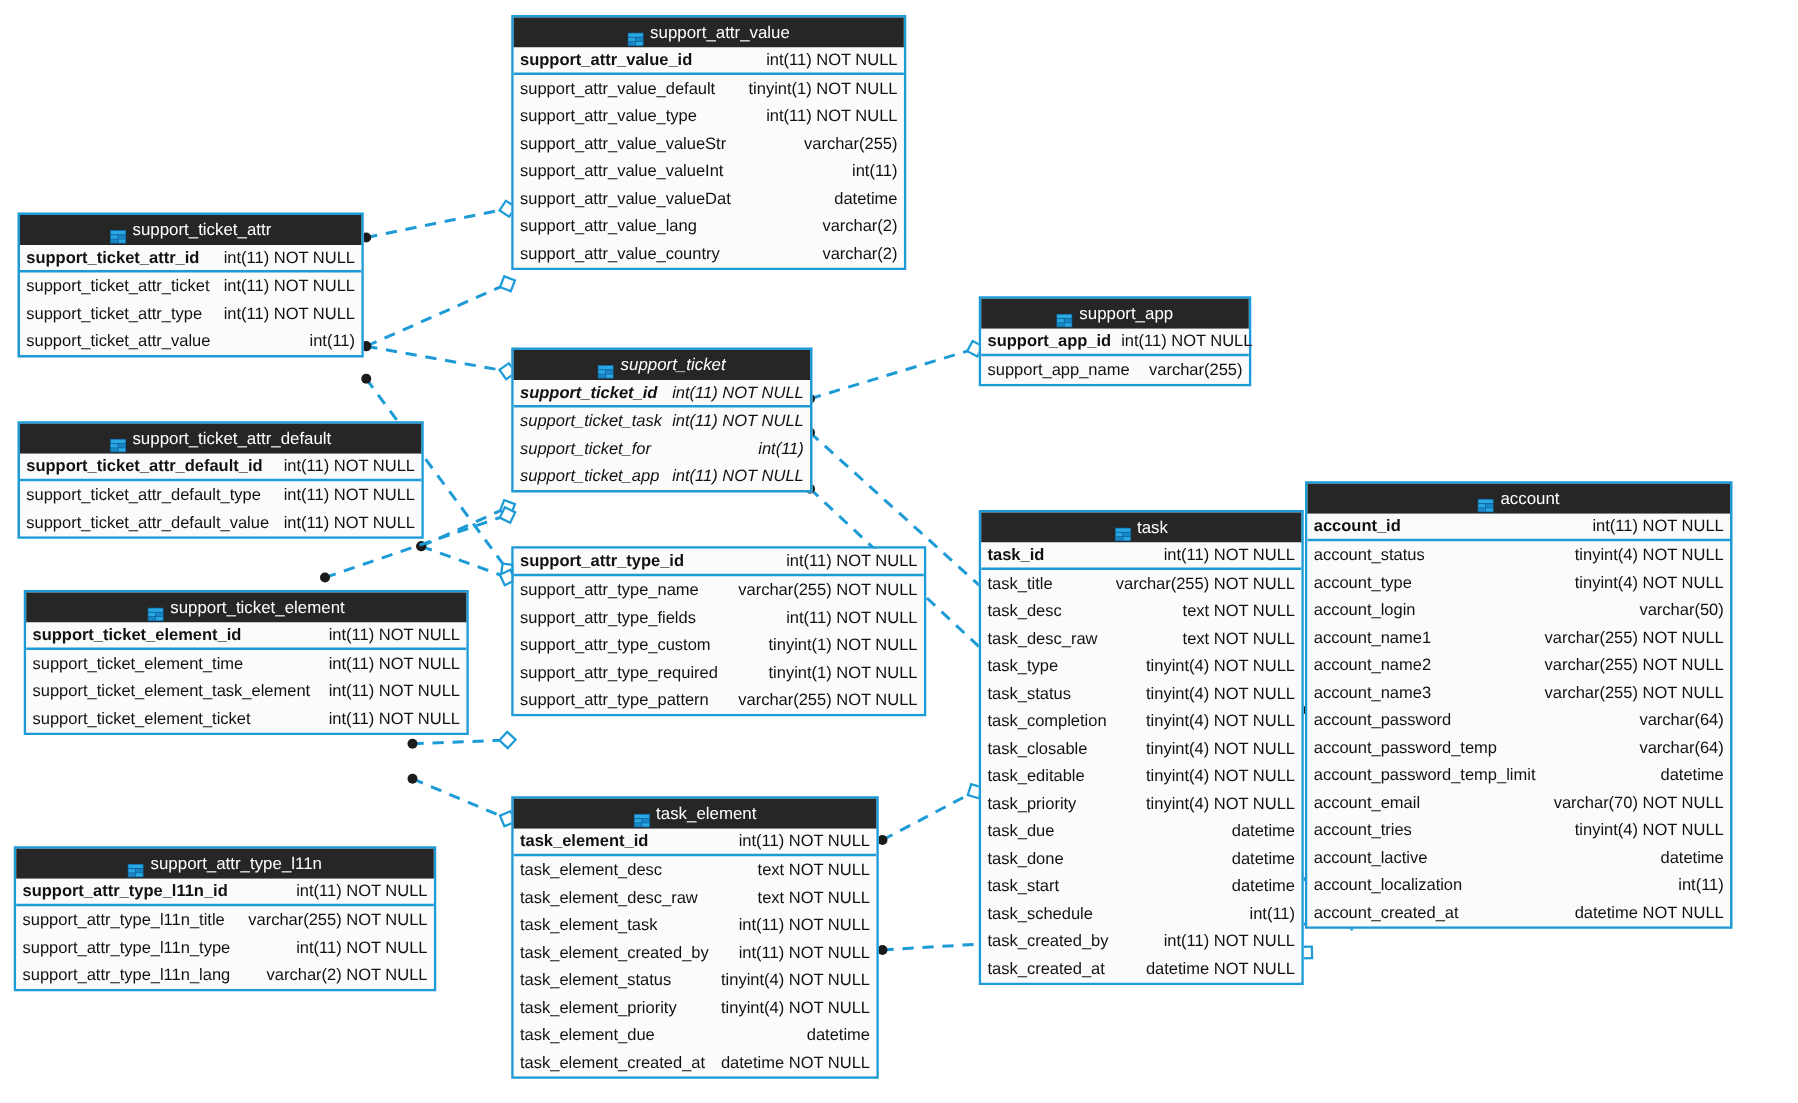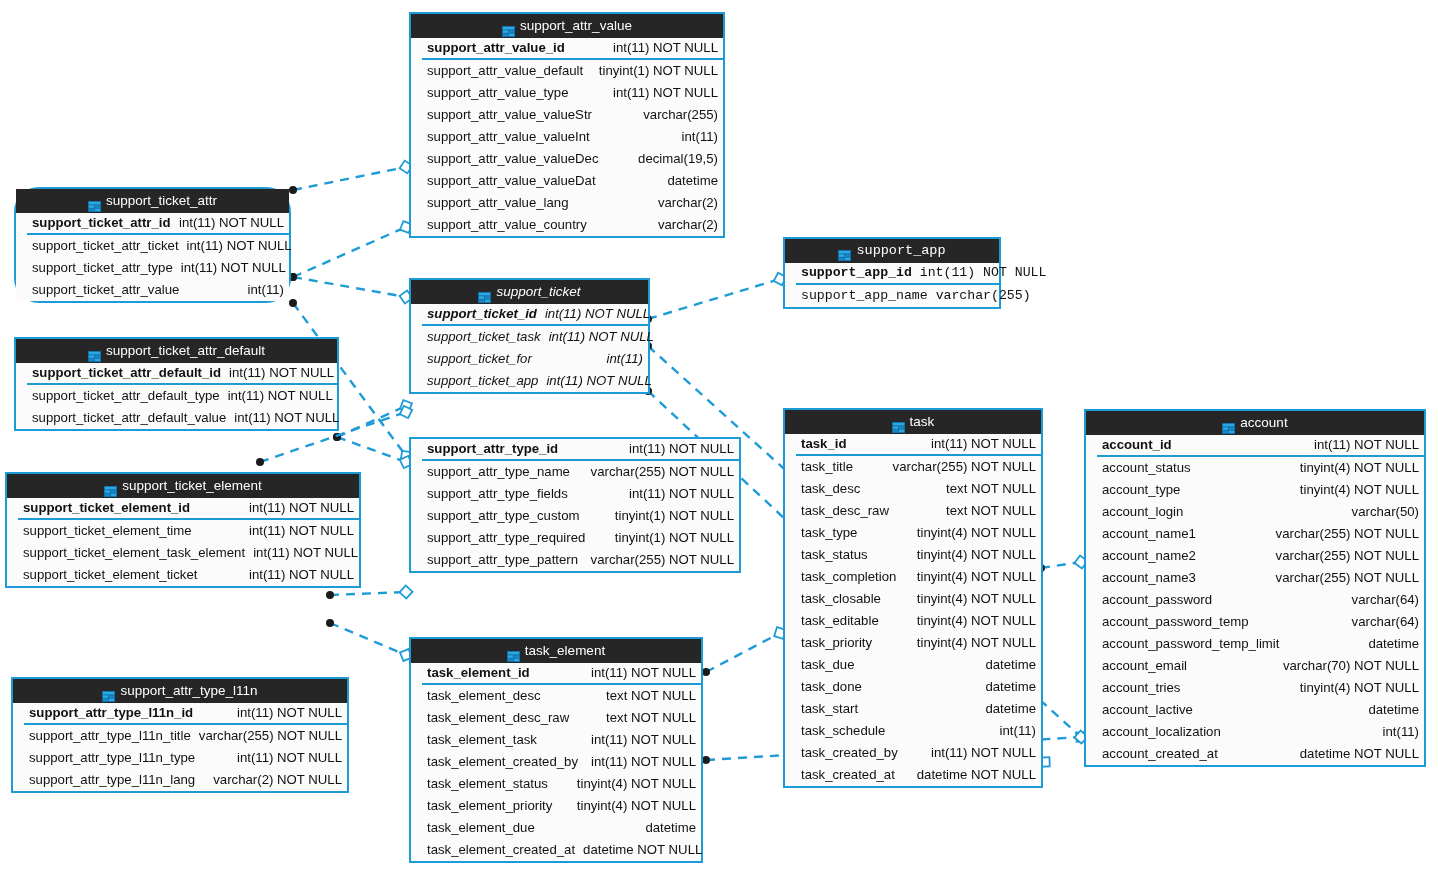--- a/index.html
+++ b/index.html
@@ -20,21 +20,21 @@
   .thead{
     background:#262626;color:#ffffff;
     height:24px;line-height:24px;
     text-align:center;font-size:13.5px;
     white-space:nowrap;overflow:hidden;
     display:flex;align-items:center;justify-content:center;gap:5px;
   }
   .ticon{
     display:inline-block;width:13px;height:11px;position:relative;top:0px;flex:0 0 auto;
   }
-  .cols{background:#fbfbfb;padding-left:11px;}
+  .cols{background:#fbfbfb;}
   .row{
     height:22px;line-height:22px;
     display:flex;align-items:center;
     font-size:13.2px;color:#111111;
     padding:0 5px;white-space:nowrap;box-sizing:border-box;
   }
   .row .cname{flex:0 0 auto;}
   .row .ctype{margin-left:auto;padding-left:8px;flex:0 0 auto;}
   .row.pk{font-weight:bold;border-bottom:2px solid #1d9bd7;}
   .row.pk .ctype{font-weight:normal;}
@@ -148,38 +148,34 @@
           </div>
           <div class="row">
             <span class="cname">support_attr_value_valueStr</span>
             <span class="ctype">varchar(255)</span>
           </div>
           <div class="row">
             <span class="cname">support_attr_value_valueInt</span>
             <span class="ctype">int(11)</span>
           </div>
           <div class="row">
-            <span class="cname">support_attr_value_valueDec</span>
-            <span class="ctype">decimal(19,5)</span>
-          </div>
-          <div class="row">
             <span class="cname">support_attr_value_valueDat</span>
             <span class="ctype">datetime</span>
           </div>
           <div class="row">
             <span class="cname">support_attr_value_lang</span>
             <span class="ctype">varchar(2)</span>
           </div>
           <div class="row">
             <span class="cname">support_attr_value_country</span>
             <span class="ctype">varchar(2)</span>
           </div>
         </div>
       </div>
-      <div class="table" style="left: 14px; top: 187px; width: 277px; border-radius: 25px;">
+      <div class="table" style="left: 14px; top: 170px; width: 277px;">
         <div class="thead">
           <span class="ticon"><svg viewBox="0 0 13 11" width="13" height="11">
               <rect x="0" y="0" width="13" height="11" fill="#0e6aa8"></rect>
               <rect x="0.8" y="0.8" width="11.4" height="2.6" fill="#2aa9e0"></rect>
               <rect x="0.8" y="4.3" width="5.2" height="2.6" fill="#2aa9e0"></rect>
               <rect x="6.8" y="4.3" width="5.4" height="2.6" fill="#1b86c4"></rect>
               <rect x="0.8" y="7.6" width="5.2" height="2.6" fill="#1b86c4"></rect>
               <rect x="6.8" y="7.6" width="5.4" height="2.6" fill="#2aa9e0"></rect>
             </svg></span>
           <span>support_ticket_attr</span>
@@ -196,21 +192,21 @@
           <div class="row">
             <span class="cname">support_ticket_attr_type</span>
             <span class="ctype">int(11) NOT NULL</span>
           </div>
           <div class="row">
             <span class="cname">support_ticket_attr_value</span>
             <span class="ctype">int(11)</span>
           </div>
         </div>
       </div>
-      <div class="table" style="left: 783px; top: 237px; width: 218px; font-family: Liberation Mono, monospace;">
+      <div class="table" style="left: 783px; top: 237px; width: 218px;">
         <div class="thead">
           <span class="ticon"><svg viewBox="0 0 13 11" width="13" height="11">
               <rect x="0" y="0" width="13" height="11" fill="#0e6aa8"></rect>
               <rect x="0.8" y="0.8" width="11.4" height="2.6" fill="#2aa9e0"></rect>
               <rect x="0.8" y="4.3" width="5.2" height="2.6" fill="#2aa9e0"></rect>
               <rect x="6.8" y="4.3" width="5.4" height="2.6" fill="#1b86c4"></rect>
               <rect x="0.8" y="7.6" width="5.2" height="2.6" fill="#1b86c4"></rect>
               <rect x="6.8" y="7.6" width="5.4" height="2.6" fill="#2aa9e0"></rect>
             </svg></span>
           <span>support_app</span>
@@ -356,21 +352,21 @@
           <div class="row">
             <span class="cname">task_created_by</span>
             <span class="ctype">int(11) NOT NULL</span>
           </div>
           <div class="row">
             <span class="cname">task_created_at</span>
             <span class="ctype">datetime NOT NULL</span>
           </div>
         </div>
       </div>
-      <div class="table" style="left: 1084px; top: 385px; width: 342px; margin-top: 24px;">
+      <div class="table" style="left: 1044px; top: 385px; width: 342px;">
         <div class="thead">
           <span class="ticon"><svg viewBox="0 0 13 11" width="13" height="11">
               <rect x="0" y="0" width="13" height="11" fill="#0e6aa8"></rect>
               <rect x="0.8" y="0.8" width="11.4" height="2.6" fill="#2aa9e0"></rect>
               <rect x="0.8" y="4.3" width="5.2" height="2.6" fill="#2aa9e0"></rect>
               <rect x="6.8" y="4.3" width="5.4" height="2.6" fill="#1b86c4"></rect>
               <rect x="0.8" y="7.6" width="5.2" height="2.6" fill="#1b86c4"></rect>
               <rect x="6.8" y="7.6" width="5.4" height="2.6" fill="#2aa9e0"></rect>
             </svg></span>
           <span>account</span>
@@ -459,21 +455,21 @@
           <div class="row">
             <span class="cname">support_attr_type_required</span>
             <span class="ctype">tinyint(1) NOT NULL</span>
           </div>
           <div class="row">
             <span class="cname">support_attr_type_pattern</span>
             <span class="ctype">varchar(255) NOT NULL</span>
           </div>
         </div>
       </div>
-      <div class="table" style="left: 5px; top: 472px; width: 356px;">
+      <div class="table" style="left: 19px; top: 472px; width: 356px;">
         <div class="thead">
           <span class="ticon"><svg viewBox="0 0 13 11" width="13" height="11">
               <rect x="0" y="0" width="13" height="11" fill="#0e6aa8"></rect>
               <rect x="0.8" y="0.8" width="11.4" height="2.6" fill="#2aa9e0"></rect>
               <rect x="0.8" y="4.3" width="5.2" height="2.6" fill="#2aa9e0"></rect>
               <rect x="6.8" y="4.3" width="5.4" height="2.6" fill="#1b86c4"></rect>
               <rect x="0.8" y="7.6" width="5.2" height="2.6" fill="#1b86c4"></rect>
               <rect x="6.8" y="7.6" width="5.4" height="2.6" fill="#2aa9e0"></rect>
             </svg></span>
           <span>support_ticket_element</span>

